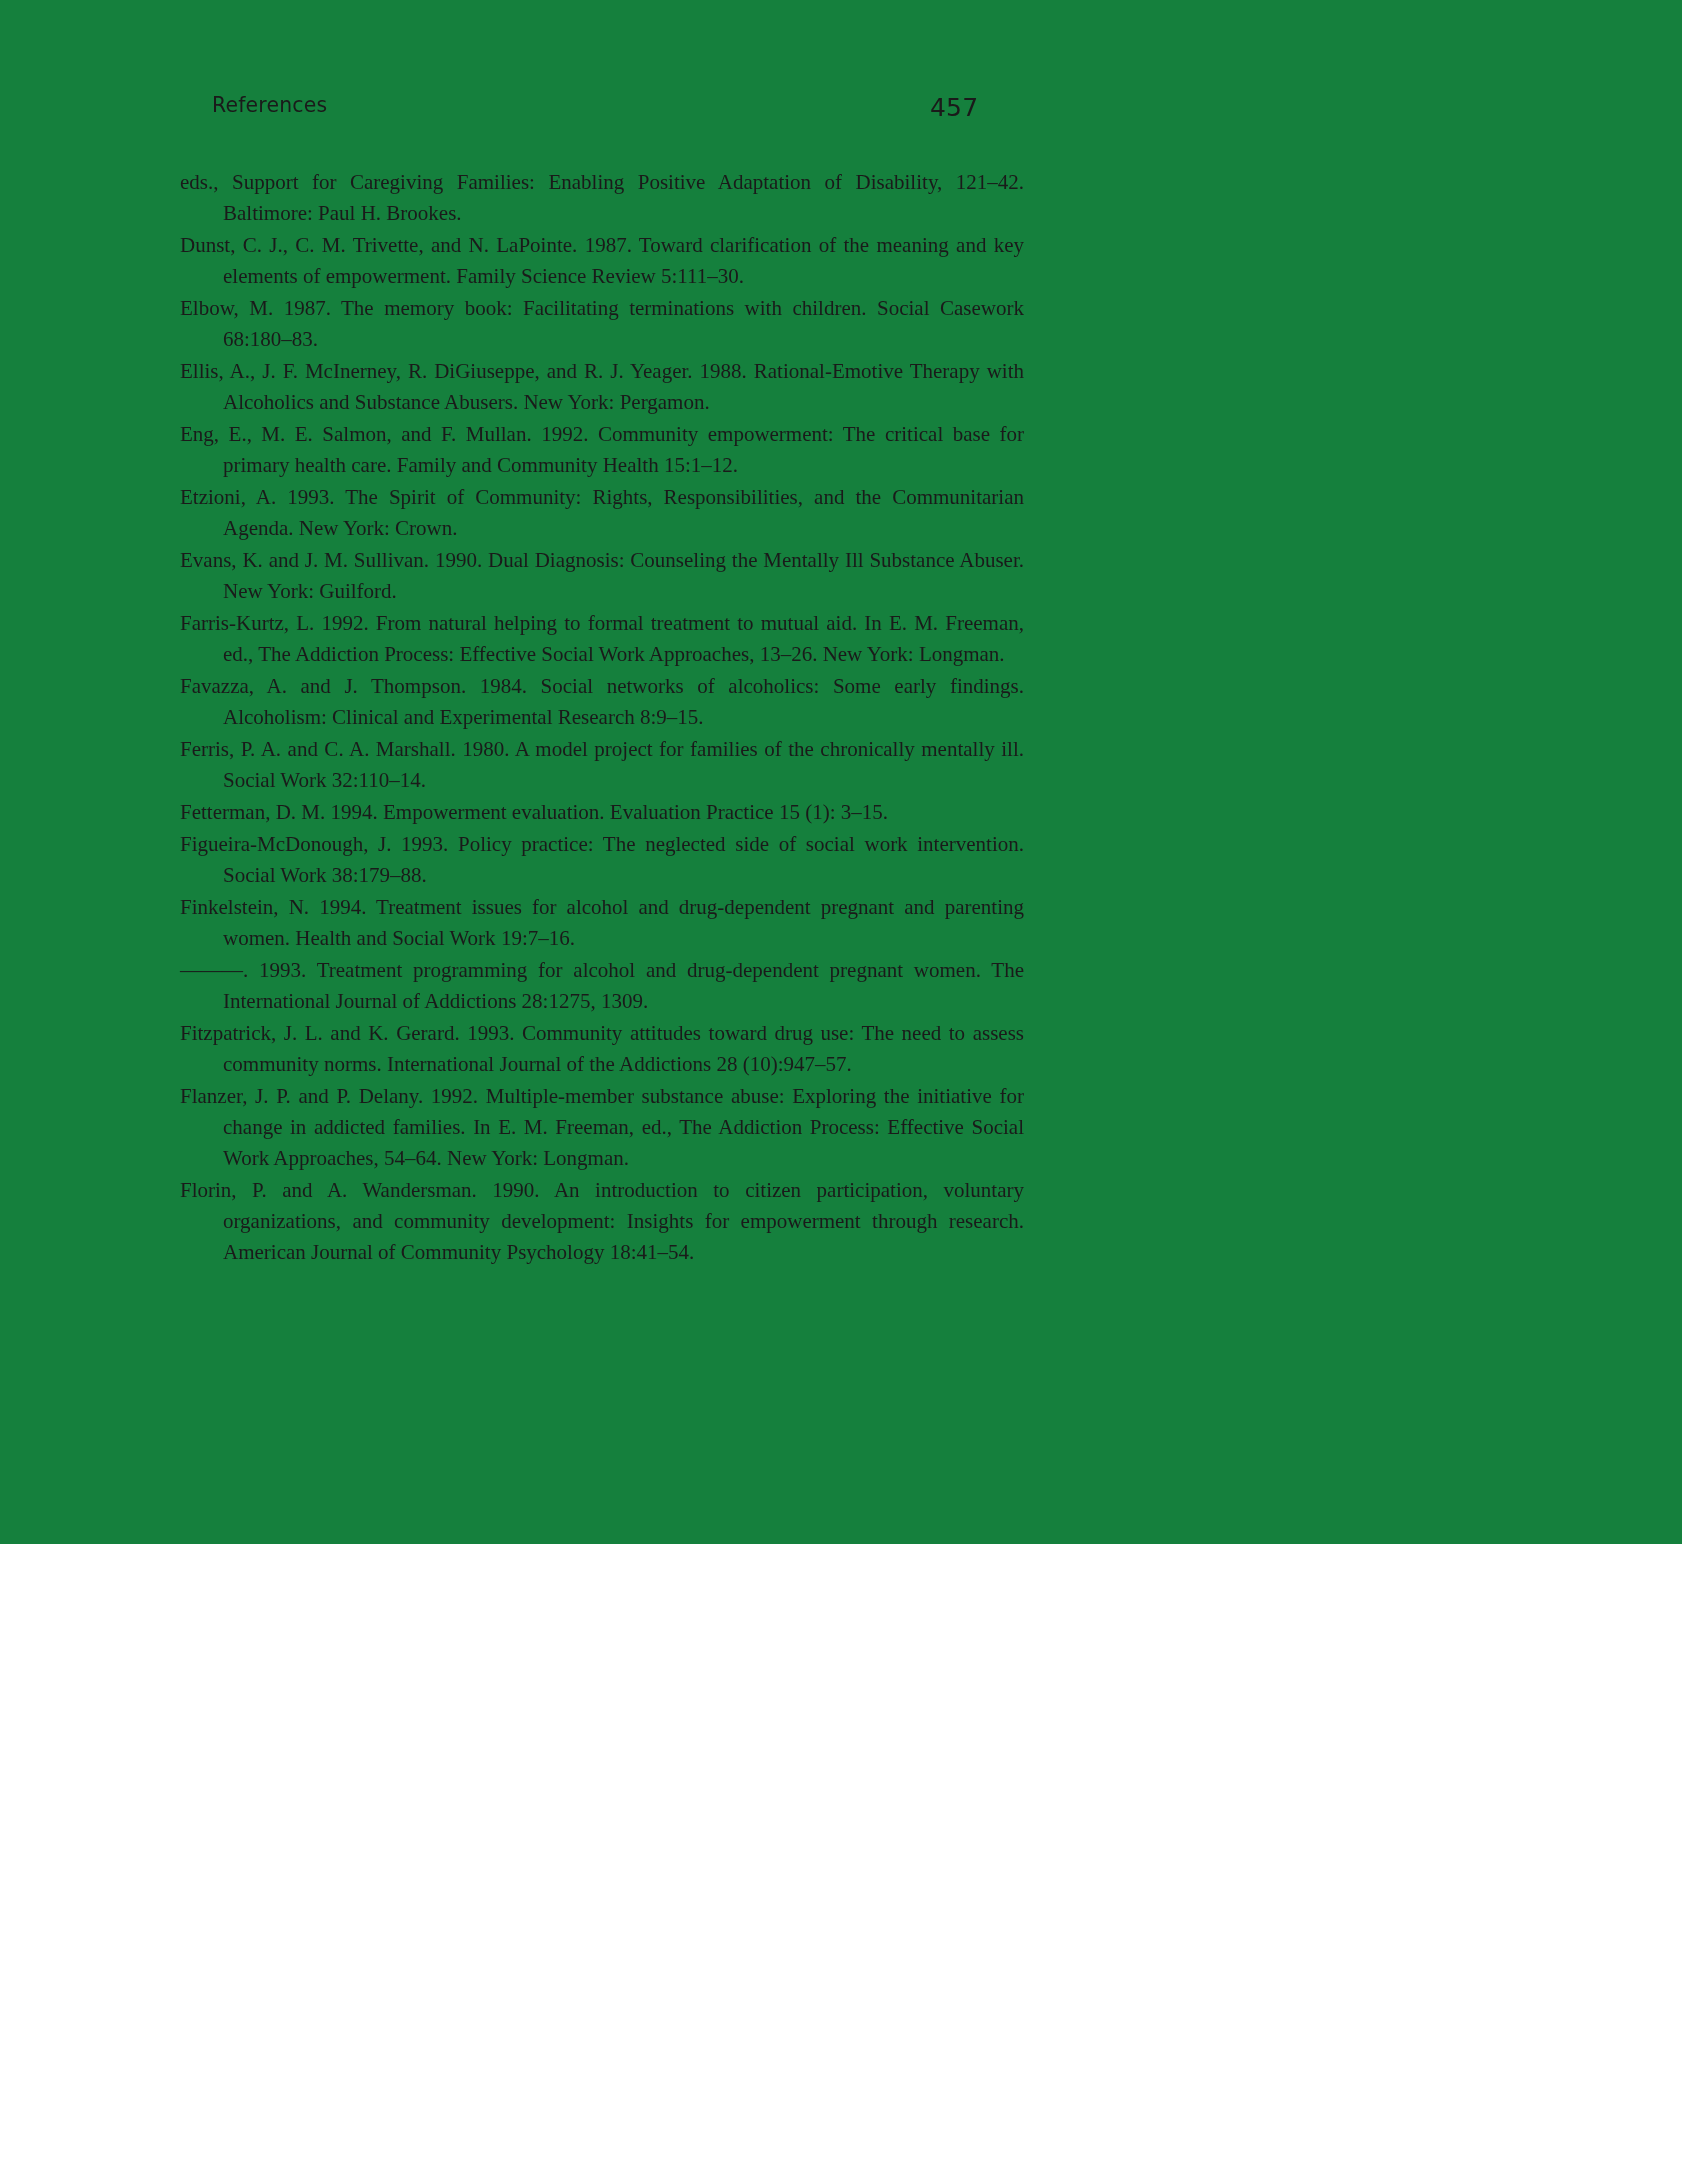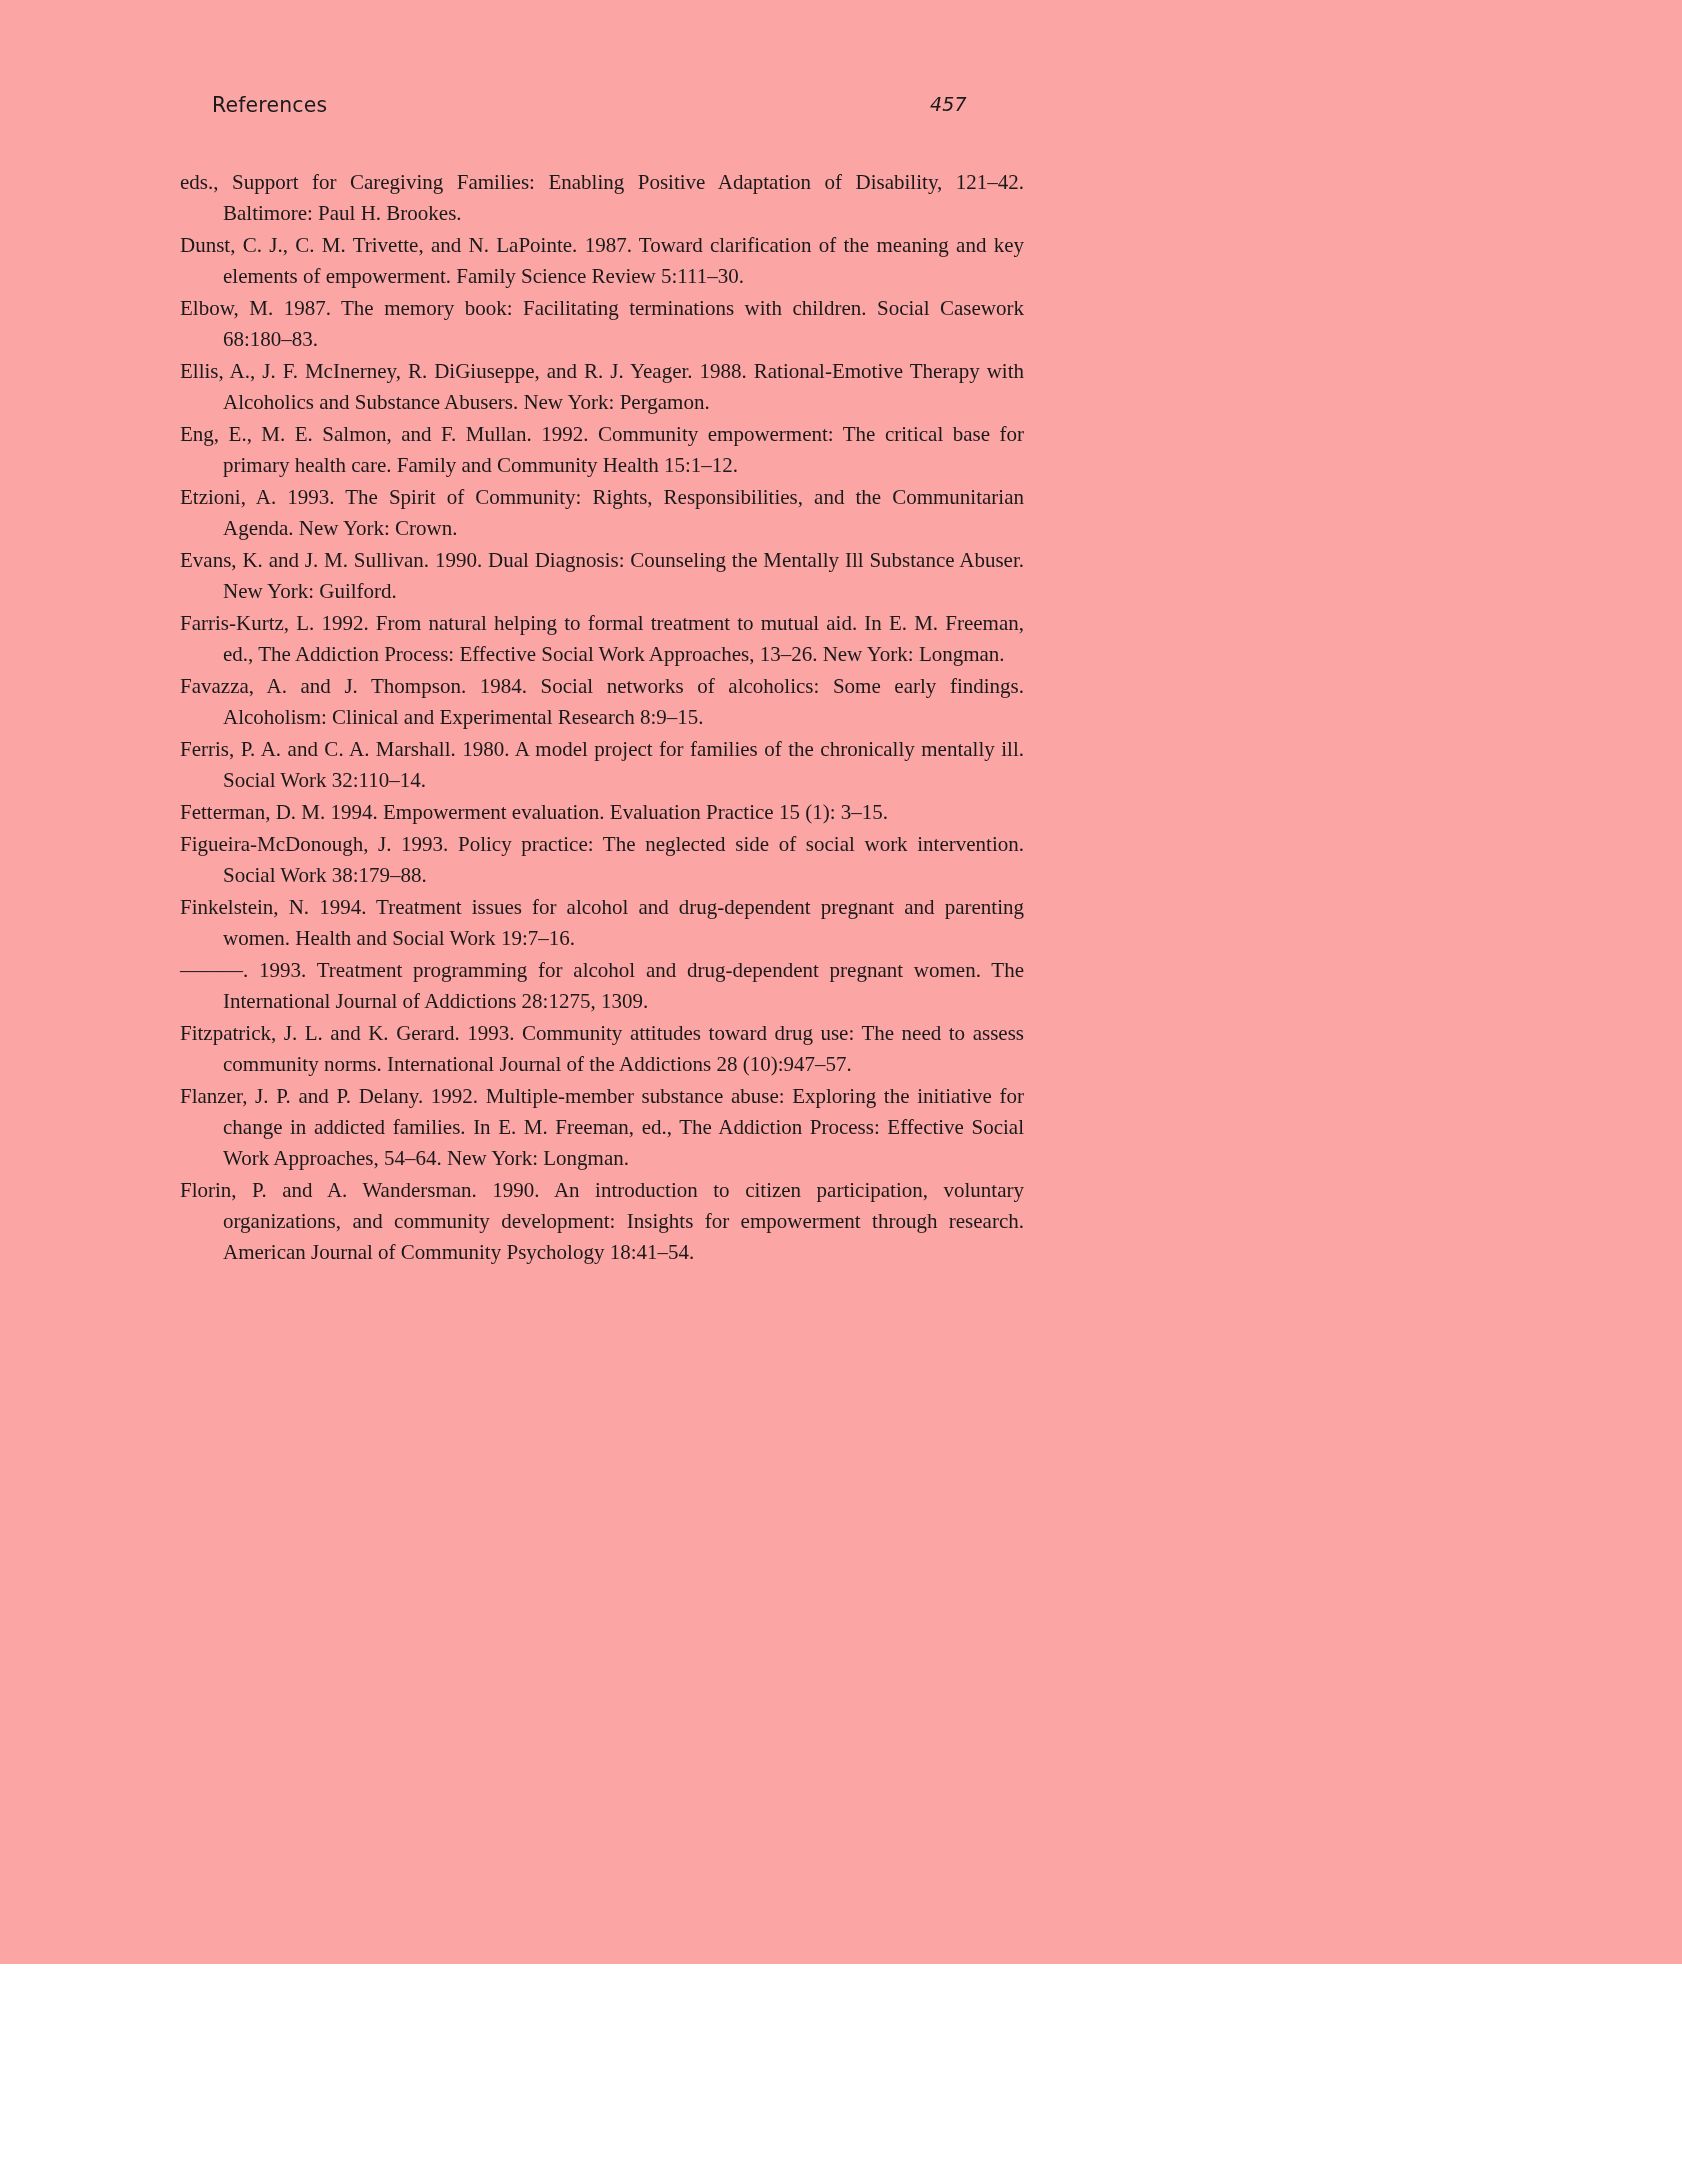--- a/index.html
+++ b/index.html
@@ -3,22 +3,22 @@
 <meta charset="utf-8">
 <style>
   html, body {
     margin: 0;
     padding: 0;
     background: #ffffff;
   }
   .page {
     position: relative;
     width: 1683px;
-    height: 1964px;
-    background: #fca5a5;
+    height: 1544px;
+    background: #15803d;
     font-family: "Liberation Serif", serif;
     color: #1a1a1a;
     box-sizing: border-box;
     overflow: hidden;
   }
   .running-head {
     position: absolute;
     top: 93px;
     left: 212px;
     width: 1261px;
@@ -29,22 +29,21 @@
     letter-spacing: 0.2px;
     color: #1a1a1a;
   }
   .running-head .head-title {
     flex: 0 0 auto;
   }
   .running-head .head-page {
     position: absolute;
     left: 718px;
     font-family: "DejaVu Sans", sans-serif;
-    font-size: 19px;
-    font-style: italic;
+    font-size: 25px;
   }
   .refs {
     position: absolute;
     top: 167px;
     left: 180px;
     width: 844px;
   }
   .ref {
     font-size: 21px;
     line-height: 1.465;

